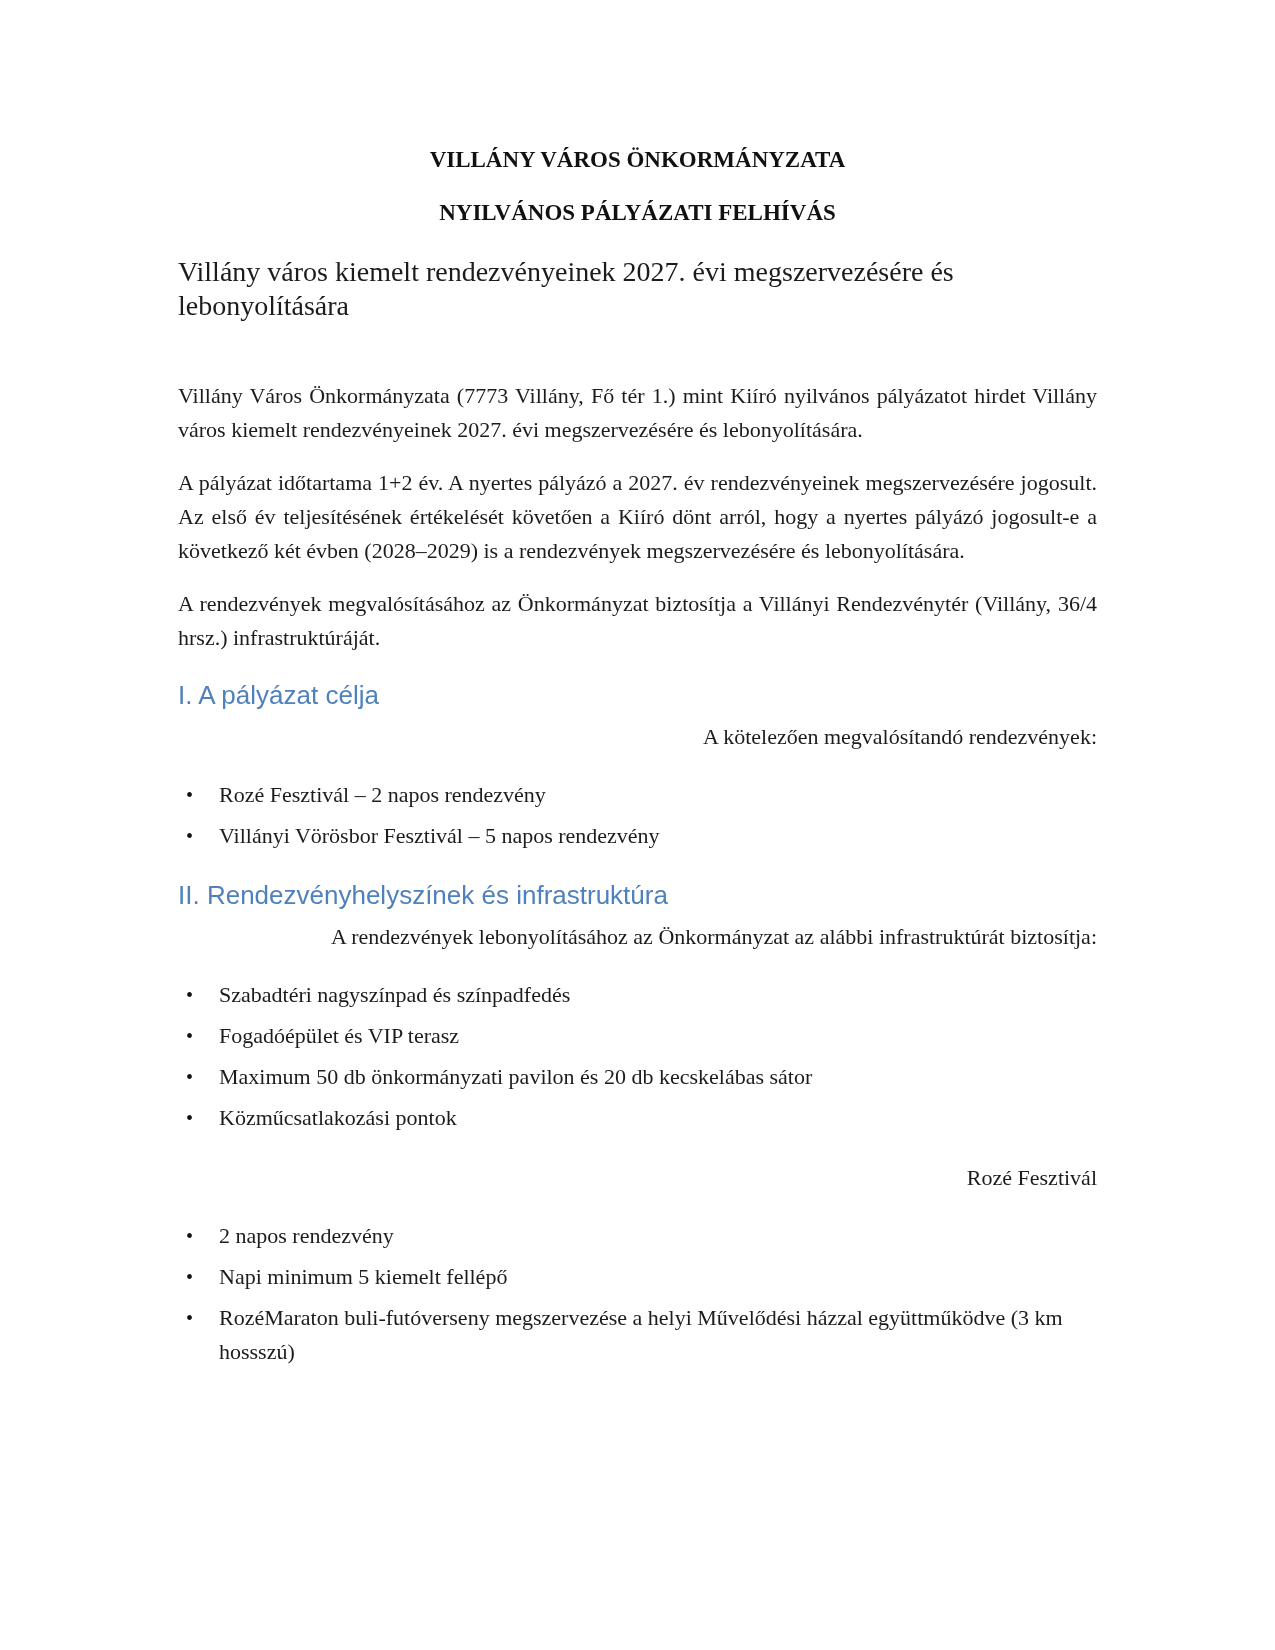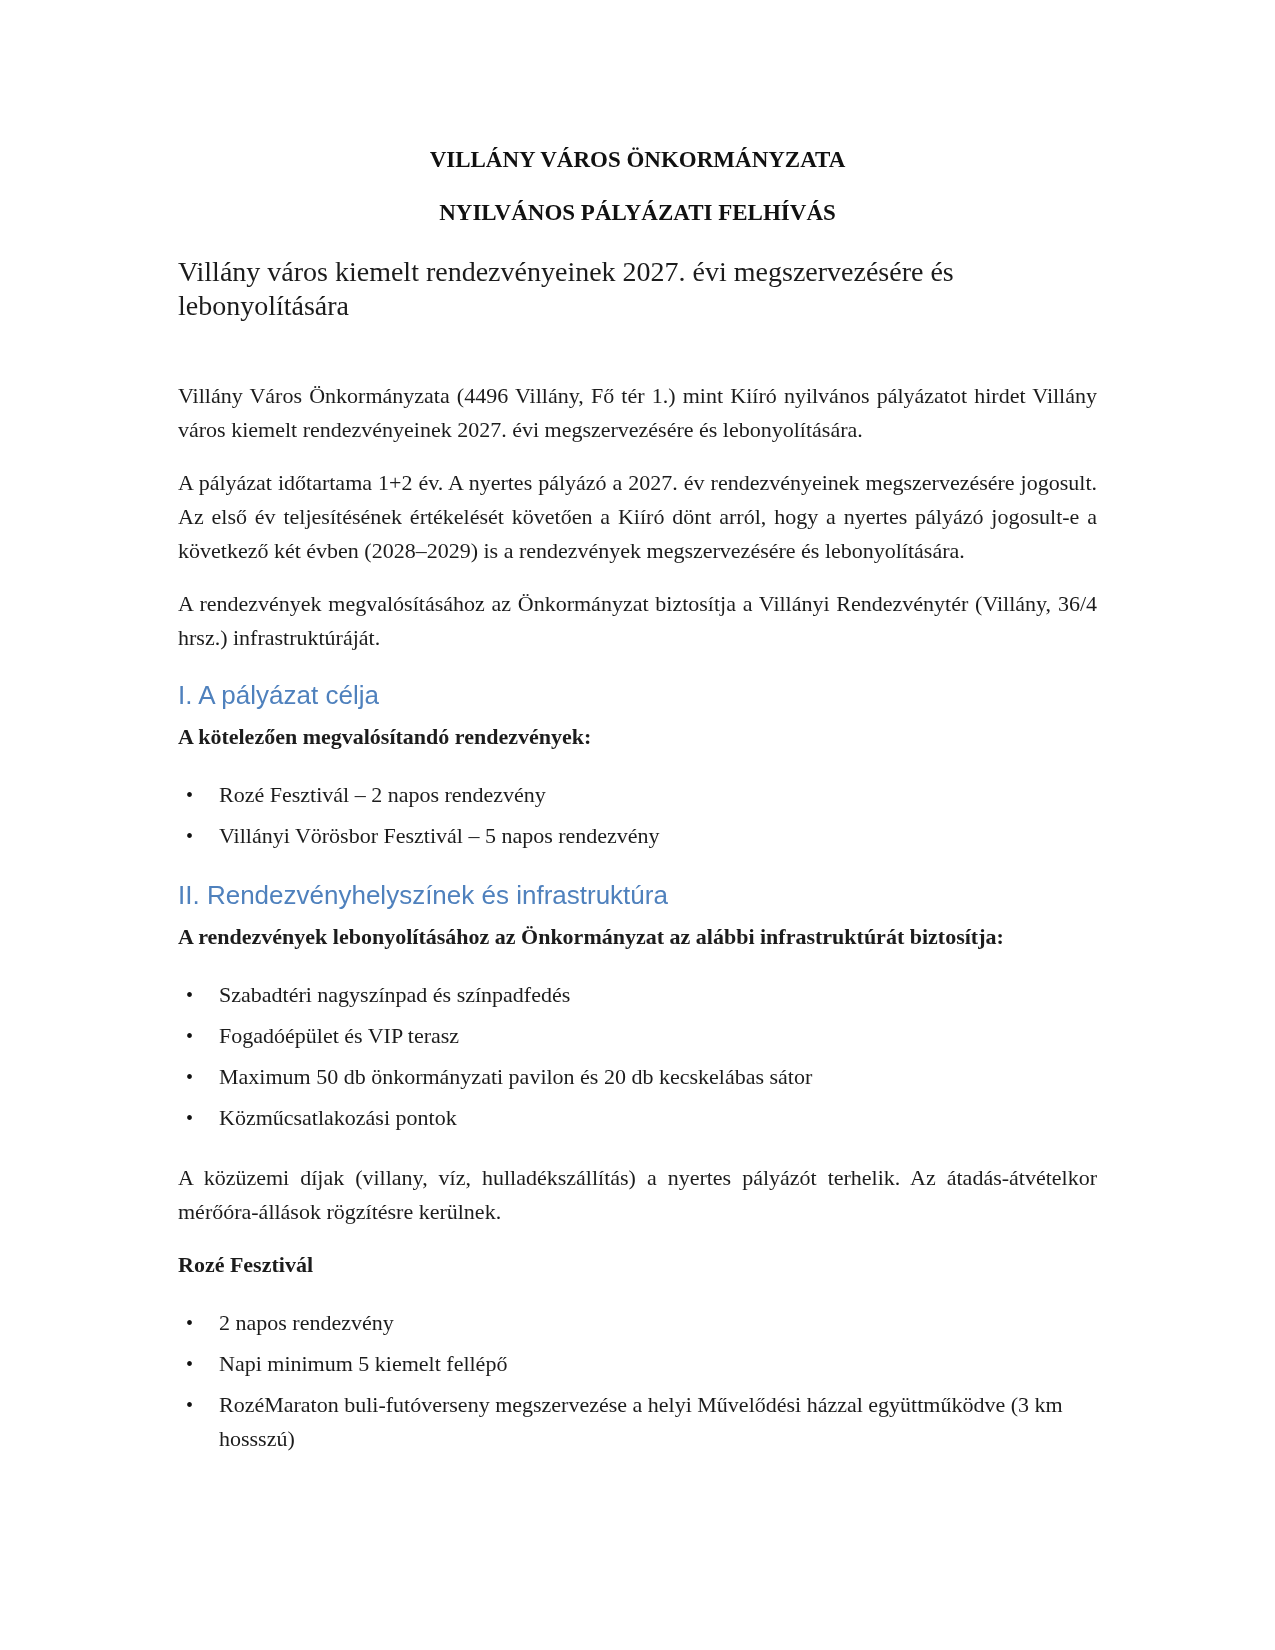--- a/index.html
+++ b/index.html
@@ -33,21 +33,21 @@
     text-align: left;
     margin-bottom: 56px;
   }
 
   p.body {
     font-size: 22px;
     line-height: 34px;
     margin-bottom: 19px;
     text-align: justify;
   }
-  p.body.left { text-align: left; font-weight: bold; }
+  p.body.left { text-align: right; }
 
   h2.sec-heading {
     font-family: "Liberation Sans", "DejaVu Sans", sans-serif;
     font-size: 26px;
     font-weight: normal;
     color: #4f81bd;
     line-height: 32px;
     margin-top: 24px;
     margin-bottom: 9px;
     text-align: left;
@@ -80,21 +80,21 @@
 </head>
 <body>
 
 <div class="page">
 
   <h1 class="doc-title">VILLÁNY VÁROS ÖNKORMÁNYZATA</h1>
   <h1 class="doc-title second">NYILVÁNOS PÁLYÁZATI FELHÍVÁS</h1>
 
   <p class="lead">Villány város kiemelt rendezvényeinek 2027. évi megszervezésére és lebonyolítására</p>
 
-  <p class="body">Villány Város Önkormányzata (4496 Villány, Fő tér 1.) mint Kiíró nyilvános pályázatot hirdet Villány város kiemelt rendezvényeinek 2027. évi megszervezésére és lebonyolítására.</p>
+  <p class="body">Villány Város Önkormányzata (7773 Villány, Fő tér 1.) mint Kiíró nyilvános pályázatot hirdet Villány város kiemelt rendezvényeinek 2027. évi megszervezésére és lebonyolítására.</p>
   <p class="body">A pályázat időtartama 1+2 év. A nyertes pályázó a 2027. év rendezvényeinek megszervezésére jogosult. Az első év teljesítésének értékelését követően a Kiíró dönt arról, hogy a nyertes pályázó jogosult-e a következő két évben (2028–2029) is a rendezvények megszervezésére és lebonyolítására.</p>
   <p class="body">A rendezvények megvalósításához az Önkormányzat biztosítja a Villányi Rendezvénytér (Villány, 36/4 hrsz.) infrastruktúráját.</p>
 
   <h2 class="sec-heading">I. A pályázat célja</h2>
   <p class="body left">A kötelezően megvalósítandó rendezvények:</p>
   <ul class="bullets">
     <li>
       <span class="dot">•</span>
       <span class="li-text">Rozé Fesztivál – 2 napos rendezvény</span>
     </li>
@@ -117,21 +117,20 @@
     </li>
     <li>
       <span class="dot">•</span>
       <span class="li-text">Maximum 50 db önkormányzati pavilon és 20 db kecskelábas sátor</span>
     </li>
     <li>
       <span class="dot">•</span>
       <span class="li-text">Közműcsatlakozási pontok</span>
     </li>
   </ul>
-  <p class="body">A közüzemi díjak (villany, víz, hulladékszállítás) a nyertes pályázót terhelik. Az átadás-átvételkor mérőóra-állások rögzítésre kerülnek.</p>
 
   <p class="body left">Rozé Fesztivál</p>
   <ul class="bullets">
     <li>
       <span class="dot">•</span>
       <span class="li-text">2 napos rendezvény</span>
     </li>
     <li>
       <span class="dot">•</span>
       <span class="li-text">Napi minimum 5 kiemelt fellépő</span>

